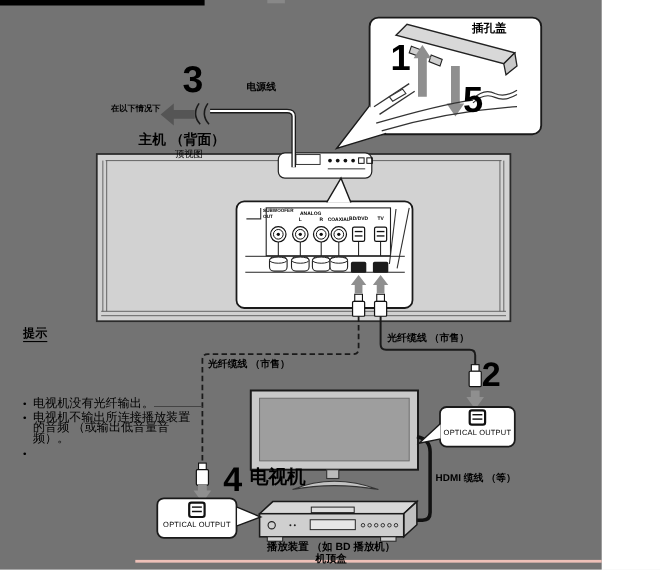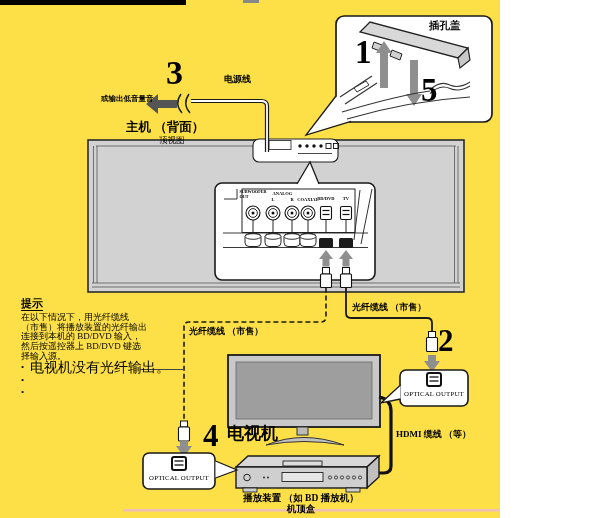--- a/index.html
+++ b/index.html
@@ -1,32 +1,32 @@
 <!DOCTYPE html>
 <html><head>
 <meta charset="utf-8">
 <style>
   html,body{margin:0;padding:0;background:#fff;}
-  #stage{position:relative;width:500px;height:518px;background:#fde047;overflow:hidden;
-         font-family:Liberation Serif, serif;color:#000;}
+  #stage{position:relative;width:547px;height:518px;background:#737373;overflow:hidden;
+         font-family:Liberation Sans, sans-serif;color:#000;}
   #lineart{position:absolute;left:0;top:0;}
   .t{position:absolute;line-height:1.1;white-space:nowrap;color:#000;}
   .num{font-weight:800;line-height:1;letter-spacing:-1px;}
   .cj{font-weight:700;}
   .cjn{font-weight:400;margin-left:32px;}
   .ctr{transform:translateX(-50%);text-align:left;}
   .pre{white-space:pre-line;}
   .jl{font-size:4.5px;font-weight:600;line-height:1.15;}
   .oo{font-size:6.8px;font-weight:400;letter-spacing:.2px;}
   .tipstitle{font-size:11px;font-weight:700;border-bottom:1.2px solid #000;padding-bottom:1px;}
   .tipsbody{font-size:9px;line-height:9.7px;font-weight:400;}
   .bullets{position:absolute;left:21px;top:363px;width:152px;}
   .brow{display:flex;margin-bottom:3px;}
   .bmark{width:9px;font-size:9px;line-height:9.7px;flex:0 0 9px;}
-  .btxt{font-size:14px;line-height:9.7px;white-space:pre-line;}
+  .btxt{font-size:11px;line-height:9.7px;white-space:pre-line;}
 </style>
 </head>
 <body>
 
 <div id="stage">
 
 <svg id="lineart" width="600" height="518" viewBox="0 0 600 518">
 
   <rect x="0" y="0" width="186" height="5" fill="#000"></rect>
   <rect x="243" y="0" width="16" height="3" fill="#888"></rect>
@@ -231,21 +231,21 @@
 
   <rect x="123" y="509" width="477" height="2.5" fill="#eec0b8"></rect>
 </svg>
 
 <div class="t num" style="left:429px;top:21px;font-size:10.5px;letter-spacing:0;font-weight:700">插孔盖</div>
 <div class="t num" style="left:355px;top:36px;font-size:33px">1</div>
 <div class="t num" style="left:421px;top:74px;font-size:33px">5</div>
 
 <div class="t num" style="left:166px;top:56px;font-size:34px">3</div>
 <div class="t cj" style="left:224px;top:75px;font-size:9px">电源线</div>
-<div class="t" style="left:101px;top:95px;font-size:7.5px;font-weight:600">或输出低音量音</div>
+<div class="t" style="left:101px;top:95px;font-size:7.5px;font-weight:600">在以下情况下</div>
 
 <div class="t cj" style="left:126px;top:121px;font-size:12.5px">主机 （背面）</div>
 <div class="t cjn" style="left:127px;top:136px;font-size:8.5px">顶视图</div>
 
 <div class="t jl ctr pre" style="left:253px;top:190px;font-size:4.2px">SUBWOOFER
 OUT</div>
 <div class="t jl ctr" style="left:282.5px;top:190.5px">ANALOG</div>
 <div class="t jl ctr" style="left:273px;top:196.5px">L</div>
 <div class="t jl ctr" style="left:292px;top:196.5px">R</div>
 <div class="t jl ctr" style="left:308px;top:196.5px">COAXIAL</div>
@@ -261,31 +261,29 @@
 <div class="t num" style="left:203px;top:420px;font-size:31px">4</div>
 <div class="t cj" style="left:227px;top:425px;font-size:17px">电视机</div>
 <div class="t cj" style="left:396px;top:430px;font-size:9px">HDMI 缆线 （等）</div>
 
 <div class="t oo ctr" style="left:179px;top:474px">OPTICAL OUTPUT</div>
 
 <div class="t cj ctr" style="left:301px;top:492.5px;font-size:9.5px">播放装置 （如 BD 播放机）</div>
 <div class="t cj ctr" style="left:301px;top:503.5px;font-size:9.5px">机顶盒</div>
 
 <div class="t tipstitle" style="left:21px;top:297px">提示</div>
-<div class="t tipsbody pre" style="left:21px;top:313px;white-space:pre-line">在以下情况下，用光纤缆线
-（市售）将播放装置的光纤输出
-连接到本机的 BD/DVD 输入，
-然后按遥控器上 BD/DVD 键选
-择输入源。</div>
 <div class="bullets">
   <div class="brow">
     <div class="bmark">•</div>
     <div class="btxt">电视机没有光纤输出。</div>
   </div>
   <div class="brow">
     <div class="bmark">•</div>
+    <div class="btxt">电视机不输出所连接播放装置
+的音频 （或输出低音量音
+频）。</div>
   </div>
   <div class="brow">
     <div class="bmark">•</div>
   </div>
 </div>
 
 </div>
 
 </body></html>

